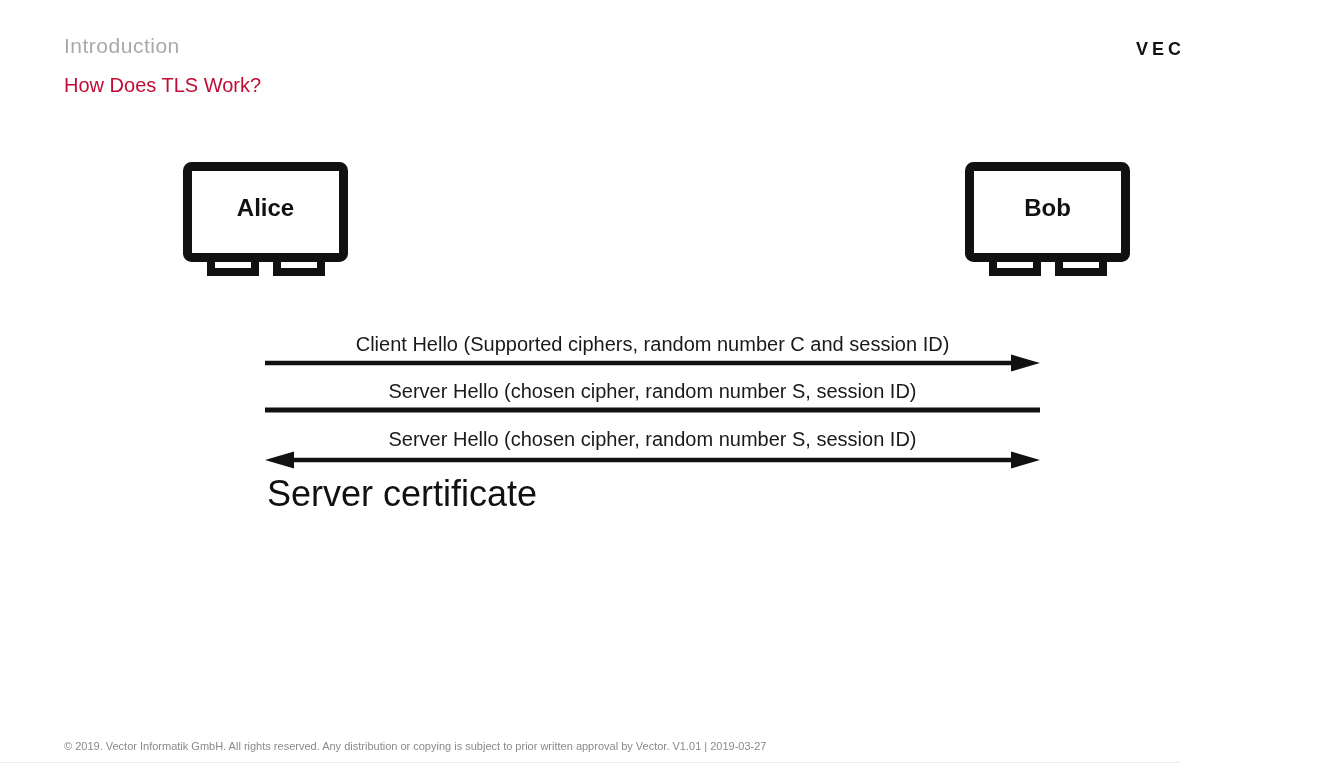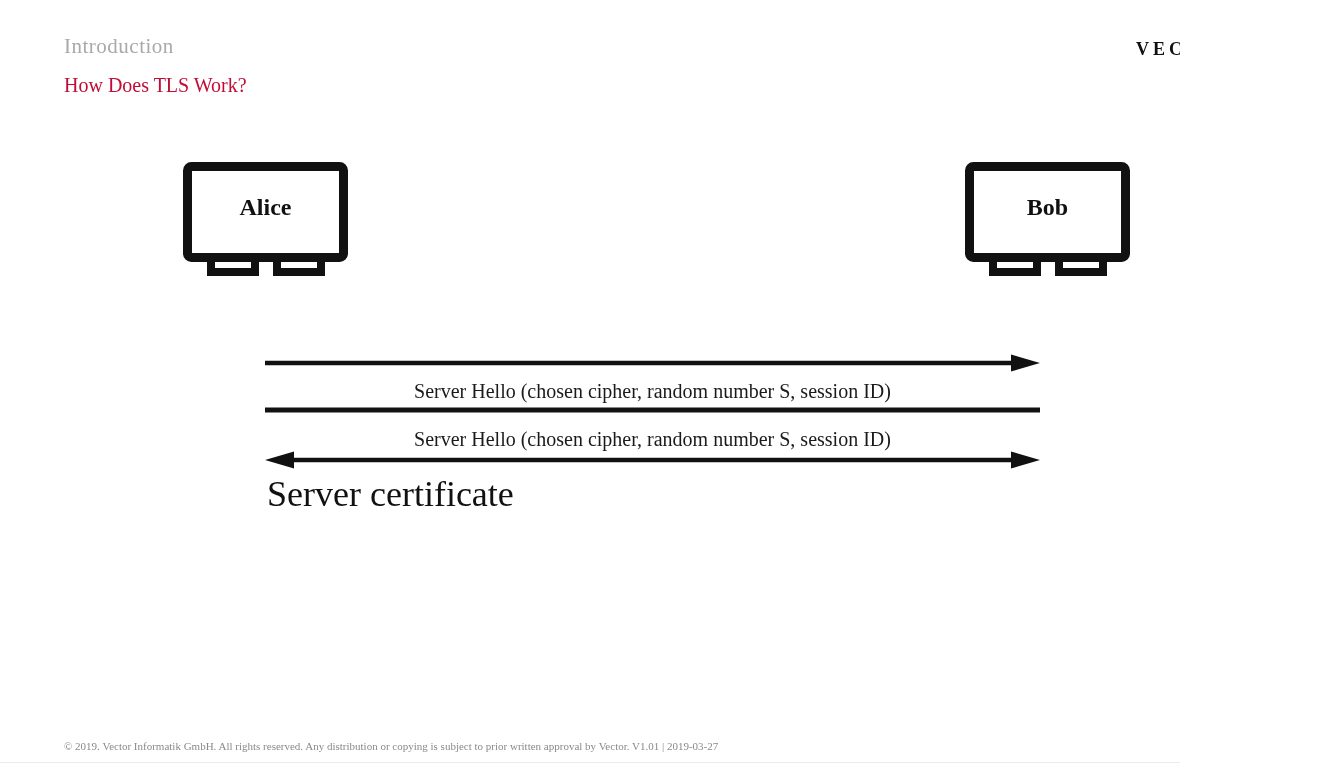--- a/index.html
+++ b/index.html
@@ -3,21 +3,21 @@
 <meta charset="utf-8">
 <style>
   * { margin: 0; padding: 0; box-sizing: border-box; }
   html, body { background: #ffffff; }
   .slide {
     position: relative;
     width: 1180px;
     height: 768px;
     background: #ffffff;
     overflow: hidden;
-    font-family: Liberation Serif, serif;
+    font-family: Liberation Sans, sans-serif;
     color: #1a1a1a;
   }
   .abs { position: absolute; }
 
   
   .section-label { left: 64px; top: 34px; font-size: 21px; color: #a9a9a9; letter-spacing: 0.5px; }
   .slide-title   { left: 64px; top: 74px; font-size: 20px; color: #c10c33; }
 
   .logo { left: 1136px; top: 34px; display: flex; align-items: center; gap: 8px; }
   .logo-text { font-size: 18px; font-weight: bold; letter-spacing: 4px; color: #111; }
@@ -90,20 +90,21 @@
   <div class="abs computer bob">
     <svg viewBox="0 0 165 117" aria-hidden="true">
       <rect x="28" y="88" width="44" height="22" fill="#ffffff" stroke="#111111" stroke-width="8"></rect>
       <rect x="94" y="88" width="44" height="22" fill="#ffffff" stroke="#111111" stroke-width="8"></rect>
       <rect x="4.5" y="4.5" width="156" height="91" rx="4" fill="#ffffff" stroke="#111111" stroke-width="9"></rect>
     </svg>
     <div class="computer-name">Bob</div>
   </div>
 
 
+  <div class="abs msg-label msg-label-1">Client Hello (Supported ciphers, random number C and session ID)</div>
   <div class="abs msg-arrow msg-arrow-1">
     <svg viewBox="0 0 775 20" aria-hidden="true">
       <line x1="0" y1="10" x2="752" y2="10" stroke="#111111" stroke-width="4.5"></line>
       <polygon points="746,1.5 775,10 746,18.5" fill="#111111"></polygon>
     </svg>
   </div>
 
   <div class="abs msg-label msg-label-2">Server Hello (chosen cipher, random number S, session ID)</div>
   <div class="abs msg-arrow msg-arrow-2">
     <svg viewBox="0 0 775 20" aria-hidden="true">

